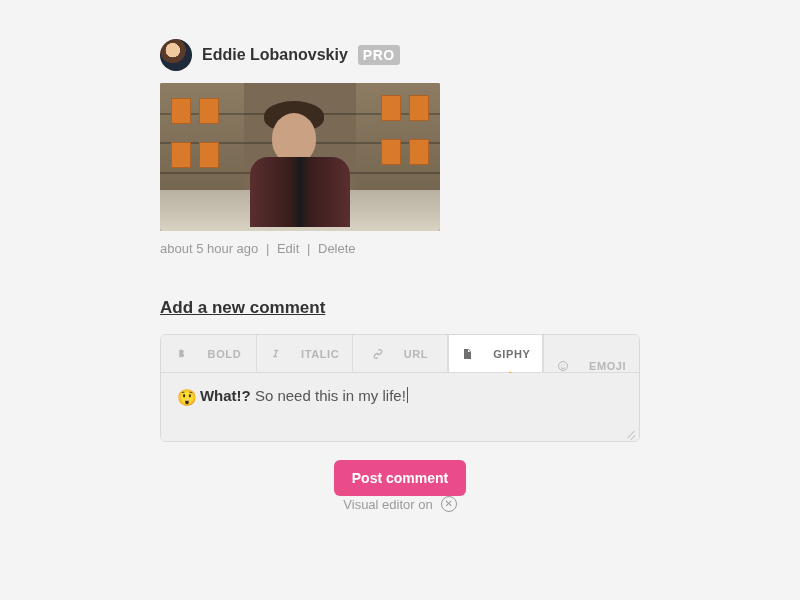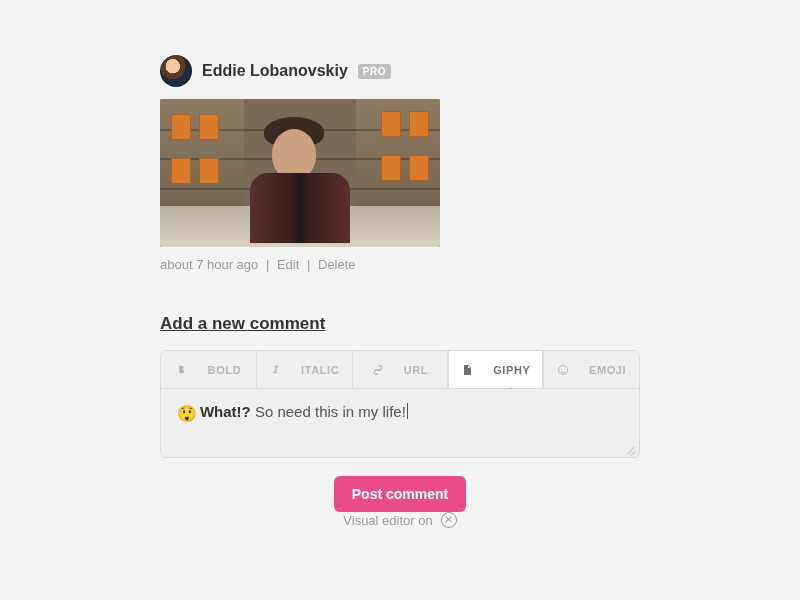--- a/index.html
+++ b/index.html
@@ -1,41 +1,41 @@
 <!DOCTYPE html>
 <html><head>
   <meta charset="utf-8">
   <style>
     * { margin:0; padding:0; box-sizing:border-box; }
     html,body { width:800px; height:600px; background:#f4f4f4; font-family:-apple-system,BlinkMacSystemFont,"Segoe UI",Helvetica,Arial,sans-serif; overflow:hidden; }
-    .wrap { width:480px; margin:0 auto; padding-top:55px; }
+    .wrap { width:480px; margin:0 auto; padding-top:39px; }
     .post-header { display:flex; align-items:center; gap:10px; margin-bottom:12px; }
     .avatar { width:32px; height:32px; border-radius:50%; background:radial-gradient(circle at 40% 35%,#f0c9a0 0 25%,#5a3a28 26% 45%,#1f2a3a 46% 100%); box-shadow:inset 0 0 0 1px rgba(0,0,0,.1); }
     .author { font-weight:700; color:#333; font-size:16px; }
-    .pro-badge { background:#bfbfbf; color:#fff; font-size:10px; font-weight:700; padding:2px 5px; border-radius:3px; letter-spacing:.5px; }
+    .pro-badge { background:#bfbfbf; color:#fff; font-size:14px; font-weight:700; padding:2px 5px; border-radius:3px; letter-spacing:.5px; }
     .gif { width:280px; height:148px; border-radius:2px; overflow:hidden; background:#7a6a55; position:relative; margin-bottom:10px; }
     .gif .aisle-l,.gif .aisle-r { position:absolute; top:0; bottom:0; width:30%; background:linear-gradient(180deg,#8d7c63 0,#6c5e4a 100%); }
     .gif .aisle-l { left:0; }
     .gif .aisle-r { right:0; }
     .gif .shelf { position:absolute; left:0; right:0; height:2px; background:rgba(0,0,0,.25); }
     .gif .floor { position:absolute; left:0; right:0; bottom:0; height:28%; background:linear-gradient(180deg,#b8b0a0 0,#d8d2c2 100%); }
     .gif .head { position:absolute; left:40%; top:20%; width:44px; height:50px; background:#caa183; border-radius:50% 50% 45% 45%; }
     .gif .hair { position:absolute; left:37%; top:12%; width:60px; height:30px; background:#3b2a1e; border-radius:50% 50% 40% 40%; }
     .gif .torso { position:absolute; left:32%; top:50%; width:100px; height:70px; background:linear-gradient(90deg,#5a2e2e 0,#3a1d1d 40%,#1a1a1a 50%,#3a1d1d 60%,#5a2e2e 100%); border-radius:18px 18px 0 0; }
     .gif .box { position:absolute; width:20px; height:26px; background:#d97a2b; border:1px solid rgba(0,0,0,.2); }
     .meta { font-size:13px; color:#9a9a9a; }
     .meta a { color:#9a9a9a; text-decoration:none; cursor:pointer; }
     .meta .sep { margin:0 4px; }
     .add-title { margin-top:42px; font-size:17px; font-weight:700; color:#333; margin-bottom:16px;text-decoration:underline; }
     .editor { border:1px solid #d9d9d9; border-radius:6px; background:#efefef; overflow:hidden; }
     .toolbar { display:flex; height:38px; background:#efefef; }
     .tb-btn { flex:1; display:flex; align-items:center; justify-content:center; gap:20px; font-size:11px; font-weight:700; color:#b7b7b7; letter-spacing:.6px; border-right:1px solid #dcdcdc; border-bottom:1px solid #dcdcdc; cursor:pointer; position:relative; }
     .tb-btn:last-child { border-right:none; }
     .tb-btn.active { background:#fff; color:#6f6f6f; border-bottom:1px solid #fff; box-shadow:0 -1px 0 #dcdcdc inset,1px 0 0 #dcdcdc inset,-1px 0 0 #dcdcdc inset; border-bottom:none;text-align:center; }
-    .tb-btn.active + .tb-btn { border-left:none; }
+    .tb-btn.active + .tb-btn { border-left:none;align-items:flex-end; }
     .tb-icon { width:12px; height:12px; display:inline-flex; align-items:center; justify-content:center; }
     .tb-btn svg { fill:currentColor; }
     .cursor-hand { position:absolute; bottom:-14px; right:22px; font-size:14px; pointer-events:none; }
     .input-area { padding:14px 16px 30px; font-size:15px; color:#555; min-height:68px; background:#efefef; position:relative; }
     .input-area .emoji { font-size:16px; vertical-align:-2px; margin-right:3px; }
     .input-area b { color:#333; font-weight:700; }
     .caret { display:inline-block; width:1px; height:16px; background:#555; vertical-align:-2px; margin-left:1px; }
     .resize { position:absolute; right:2px; bottom:2px; width:12px; height:12px; opacity:.4; }
     .resize::before,.resize::after { content:""; position:absolute; background:#888; height:1px; }
     .resize::before { width:10px; right:1px; bottom:4px; transform:rotate(-45deg); }
@@ -70,21 +70,21 @@
     <div class="box" style="right:4%;top:8%"></div>
       <div class="box" style="right:14%;top:8%"></div>
     <div class="box" style="right:4%;top:38%"></div>
       <div class="box" style="right:14%;top:38%"></div>
     <div class="hair"></div>
       <div class="head"></div>
       <div class="torso"></div>
   </div>
 
   <div class="meta">
-    <span>about 7 hour ago</span>
+    <span>about 5 hour ago</span>
     <span class="sep">|</span>
     <a>Edit</a>
     <span class="sep">|</span>
     <a>Delete</a>
   </div>
 
   <div class="add-title">Add a new comment</div>
 
   <div class="editor">
     <div class="toolbar">

